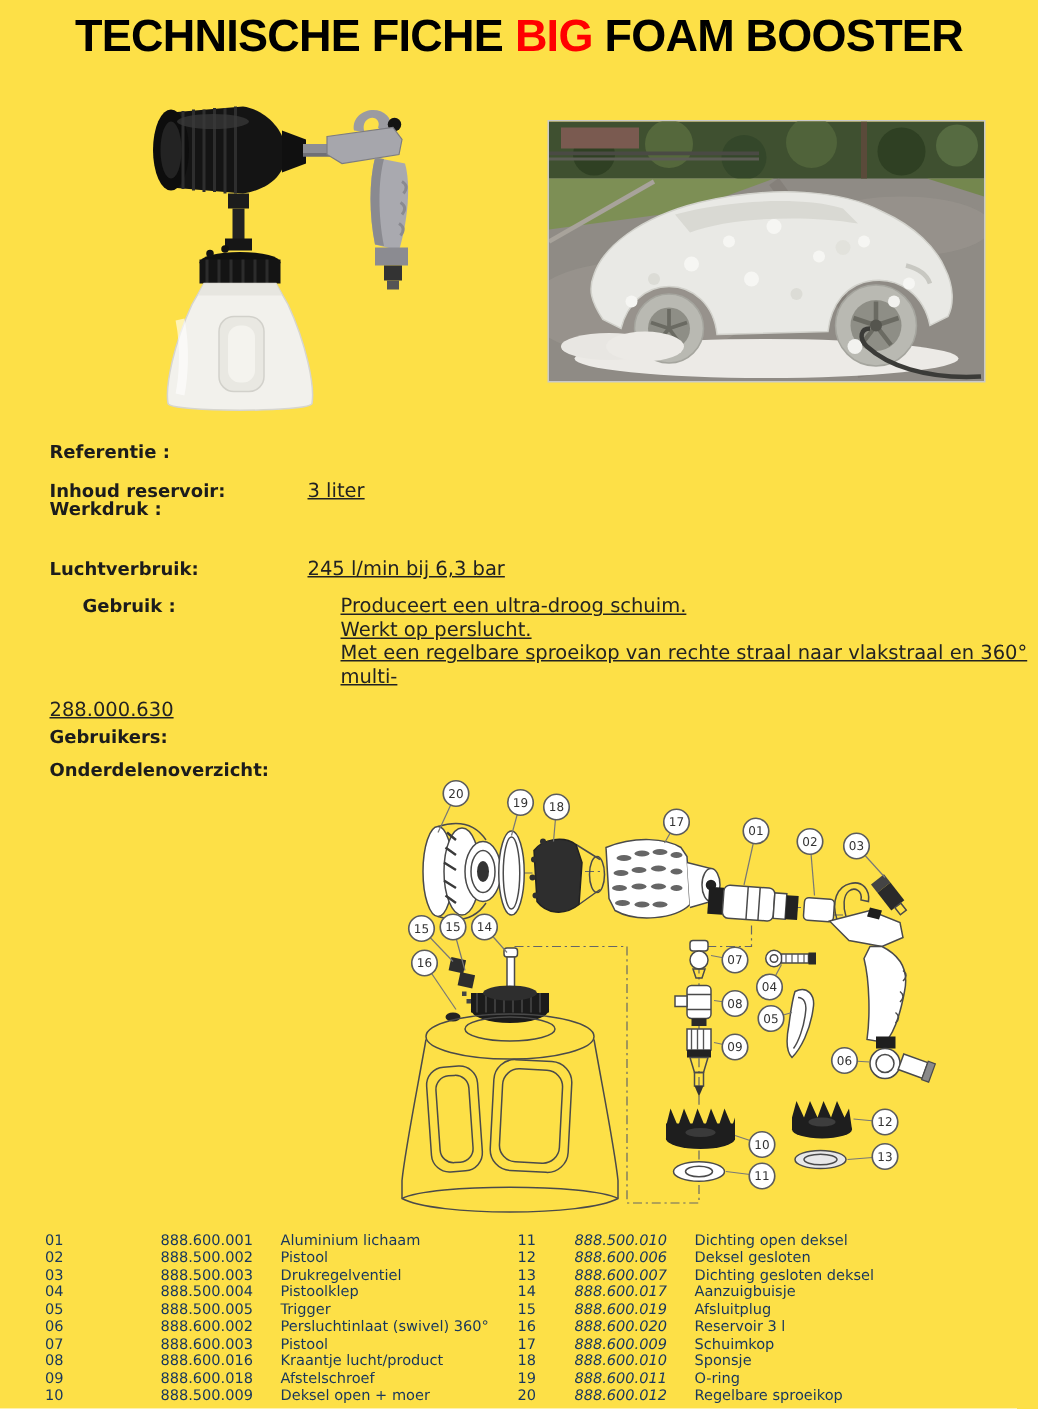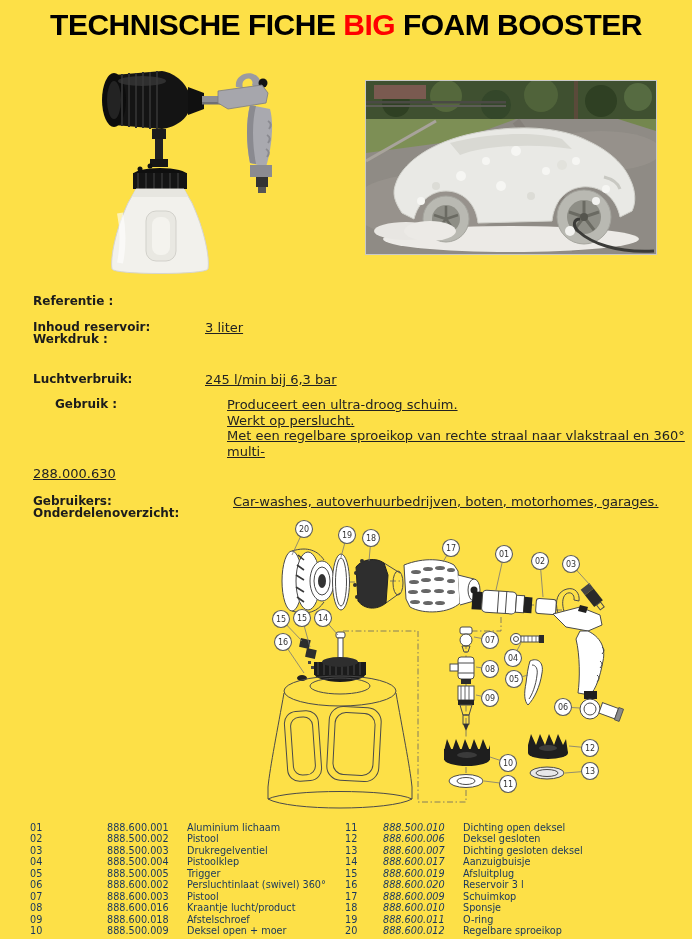--- a/index.html
+++ b/index.html
@@ -158,25 +158,22 @@
         </div>
       </div>
       <div class="spec-row" style="top: 397px; margin-left: 22px;">
         <span class="spec-label">Gebruik :</span>
         <div class="spec-values">
           <div>Produceert een ultra-droog schuim.</div>
           <div>Werkt op perslucht.</div>
           <div>Met een regelbare sproeikop van rechte straal naar vlakstraal en 360° multi-</div>
         </div>
       </div>
-      <div class="spec-row" style="top: 494px; gap: 28px;">
+      <div class="spec-row" style="top: 484px;">
         <span class="spec-label">Gebruikers:</span>
-        <div class="spec-values">
-          <div>Car-washes, autoverhuurbedrijven, boten, motorhomes, garages.</div>
-        </div>
       </div>
       <div class="spec-row" style="top: 506px;">
         <span class="spec-label">Onderdelenoverzicht:</span>
         <div class="spec-values"></div>
       </div>
     </div>
 
   <svg id="diagram" viewBox="0 0 464 305" xmlns="http://www.w3.org/2000/svg">
 
     <path class="dash" d="M54 66 H62 M100 66 H106 M122 67 H127 M162 66 H174 M232 82 H244 M300 90 H308 M328 95 H336"></path>

